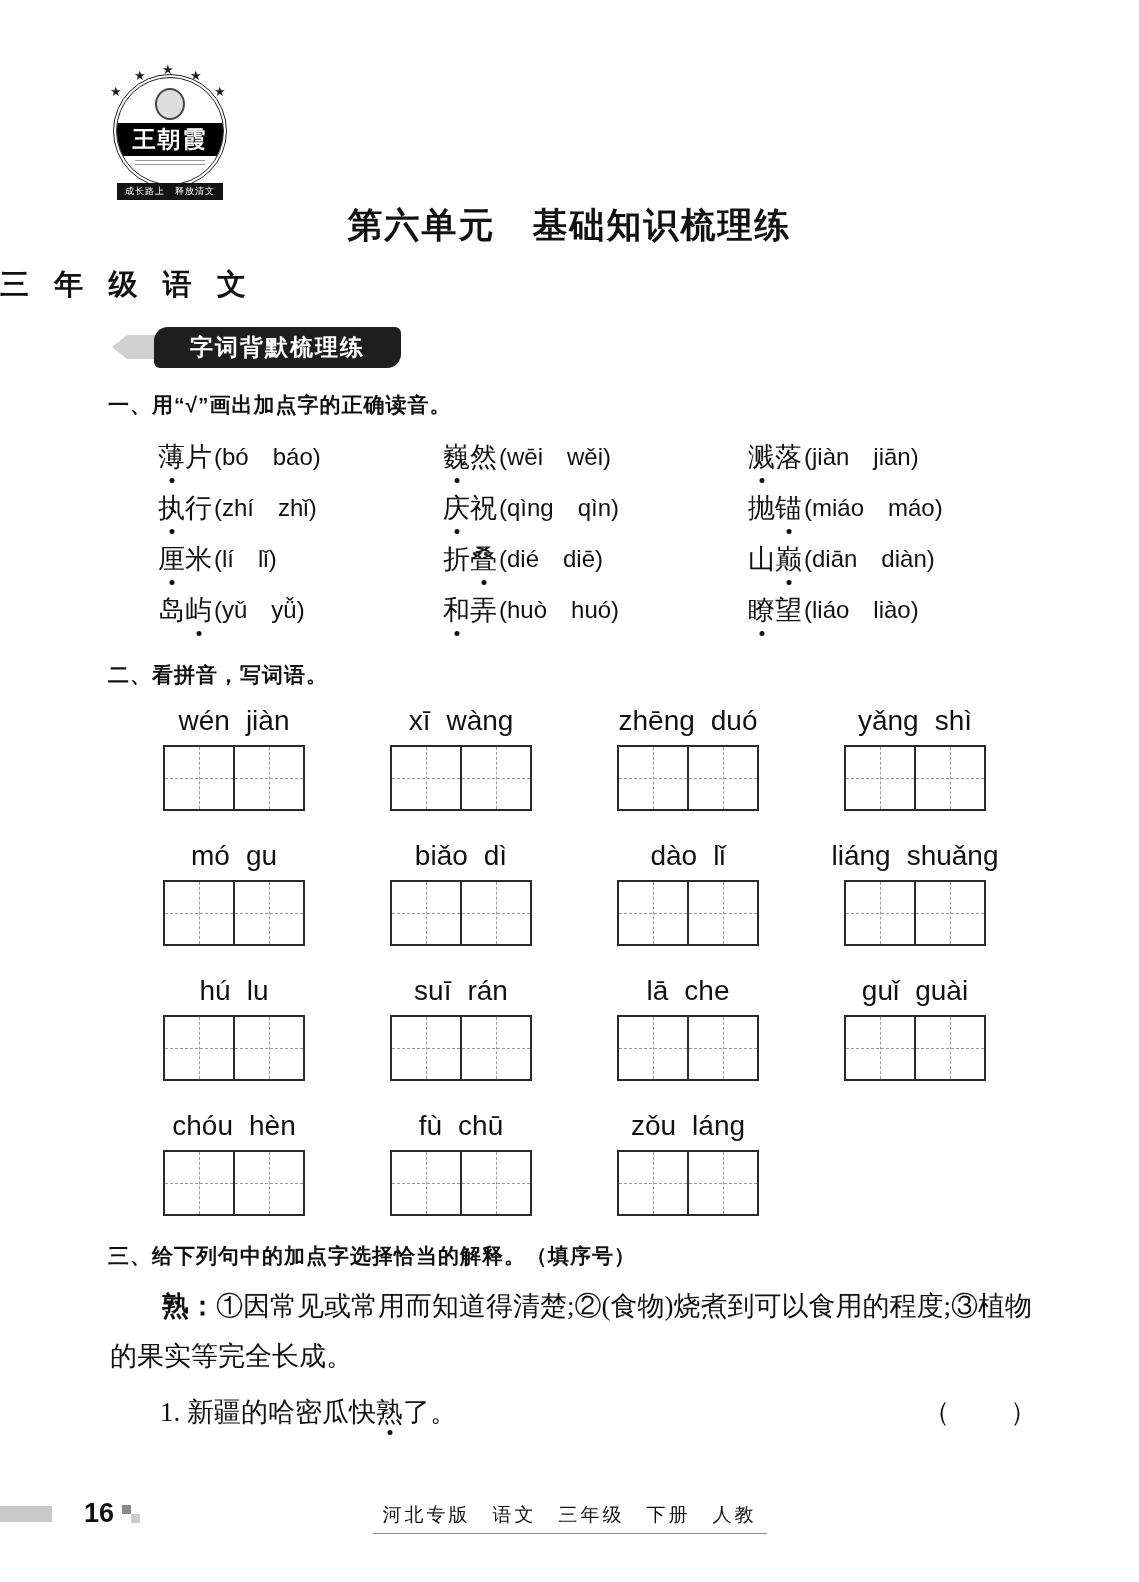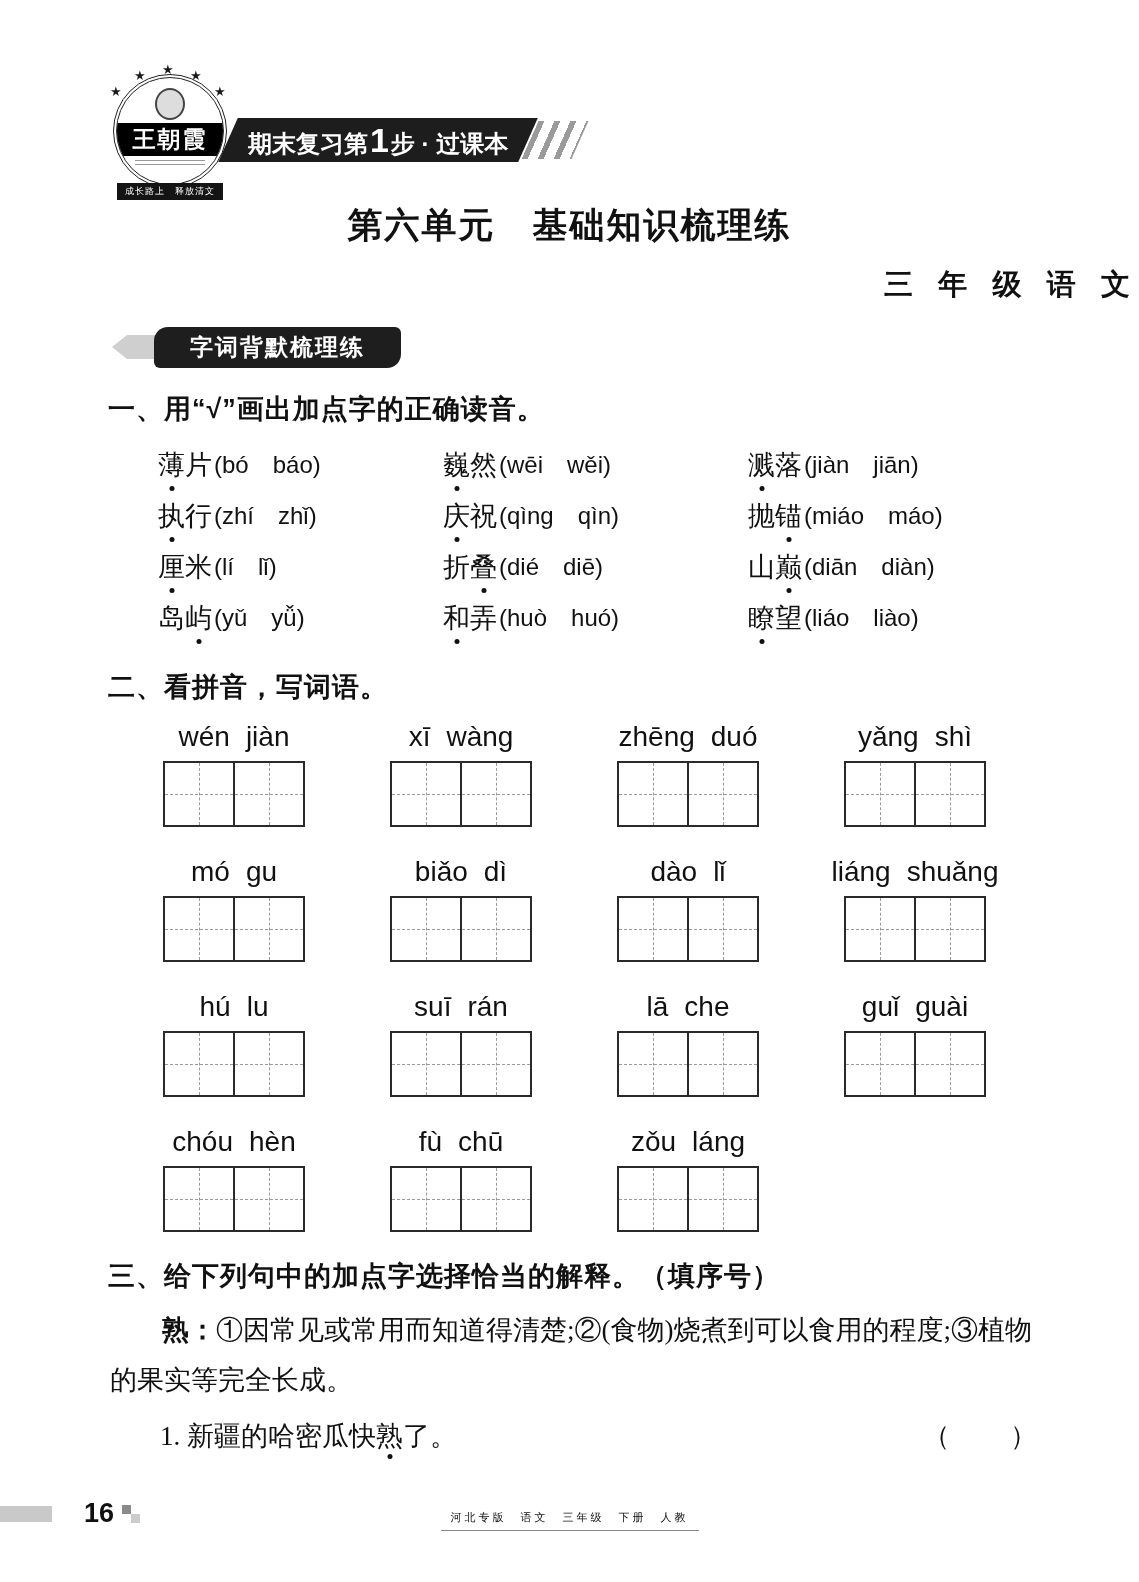--- a/index.html
+++ b/index.html
@@ -27,33 +27,33 @@
   .banner-stripes { position:absolute; right:-52px; top:3px; width:50px; height:38px;
                     transform:skewX(-24deg);
                     background:repeating-linear-gradient(90deg,#9a9a9a 0 6px,#fff 6px 16px); }
   .banner-text { position:relative; z-index:1; color:#fff; text-align:center; line-height:44px;
                  font-family:"Liberation Sans","DejaVu Sans",sans-serif; font-weight:bold; font-size:24px; }
   .banner-text .big { font-size:34px; padding:0 2px; }
 
   
   .title { text-align:center; font-family:"Liberation Sans","DejaVu Sans",sans-serif;
            font-weight:900; font-size:35px; letter-spacing:2px; margin-bottom:16px; }
-  .subtitle { text-align:right; font-size:29px; font-weight:600; letter-spacing:9px;margin-left:21px; }
+  .subtitle { text-align:left; font-size:29px; font-weight:600; letter-spacing:9px; }
 
   
   .badge-line { display:flex; align-items:center; margin:24px 0 0 112px; height:36px; }
   .badge-tail { width:58px; height:24px; background:#cfcfcf;
                 clip-path:polygon(100% 0,100% 100%,26% 100%,0 50%,26% 0); margin-right:-16px; }
   .badge { position:relative; z-index:1; background:#1e1e1e; color:#fff; font-weight:bold;
            font-size:23px; font-family:"Liberation Sans","DejaVu Sans",sans-serif;
            padding:5px 36px; border-radius:14px 6px 14px 6px; letter-spacing:2px; }
 
   
   .sec-h { font-family:"Liberation Sans","DejaVu Sans",sans-serif; font-weight:bold;
-           font-size:27px; margin:26px 0 0 108px; letter-spacing:1px; }
+           font-size:21px; margin:26px 0 0 108px; letter-spacing:1px; }
 
   
   .word-grid { display:grid; grid-template-columns:285px 305px auto; margin:12px 0 0 158px; }
   .word-item { height:51px; display:flex; align-items:center; white-space:nowrap; }
   .ch { font-size:27px; position:relative; }
   .dot::after { content:''; position:absolute; left:50%; bottom:-8px; transform:translateX(-50%);
                 width:5px; height:5px; border-radius:50%; background:#111; }
   .py { font-family:"Liberation Sans","DejaVu Sans",sans-serif; font-size:24px; margin-left:2px; }
 
   
@@ -83,47 +83,42 @@
   
   .footer { position:absolute; left:0; right:0; bottom:52px; height:34px; }
   .page-tab { position:absolute; left:0; top:2px; display:flex; align-items:center; }
   .tab-bar { width:52px; height:16px; background:#c9c9c9; }
   .page-num { font-weight:bold; font-size:27px; margin-left:32px;
               font-family:"Liberation Sans","DejaVu Sans",sans-serif; }
   .checker { display:grid; grid-template-columns:9px 9px; grid-template-rows:9px 9px; margin-left:8px; }
   .checker .d { background:#8a8a8a; }
   .checker .l { background:#ccc; }
   .footer-center { text-align:center; }
-  .footer-center span { display:inline-block; font-size:11px; letter-spacing:3px;
-                        border-bottom:1px solid #888; padding:6px 10px 5px;margin-top:8px; }
+  .footer-center span { display:inline-block; font-size:19px; letter-spacing:3px;
+                        border-bottom:1px solid #888; padding:6px 10px 5px; }
 </style>
 </head>
 <body>
 
 <div class="page">
 
   <div class="logo">
     <span class="logo-star" style="left:4px; top:20px;">★</span>
     <span class="logo-star" style="left:28px; top:4px;">★</span>
     <span class="logo-star" style="left:56px; top:-2px;">★</span>
     <span class="logo-star" style="left:84px; top:4px;">★</span>
     <span class="logo-star" style="left:108px; top:20px;">★</span>
     <div class="logo-circle">
       <div class="logo-portrait"></div>
       <div class="logo-band">王朝霞</div>
       <div class="logo-tinyline"></div>
     </div>
     <div class="logo-ribbon">成长路上　释放清文</div>
   </div>
 
-  <div class="banner">
-    <div class="banner-bg"></div>
-    <div class="banner-stripes"></div>
-    <div class="banner-text"><span>期末复习第</span><span class="big">1</span><span>步 · 过课本</span></div>
-  </div>
 
   <h1 class="title">第六单元　基础知识梳理练</h1>
   <h2 class="subtitle">三 年 级 语 文</h2>
 
   <div class="badge-line">
     <div class="badge-tail"></div>
     <div class="badge">字词背默梳理练</div>
   </div>
 
   <h3 class="sec-h">一、用“√”画出加点字的正确读音。</h3>

